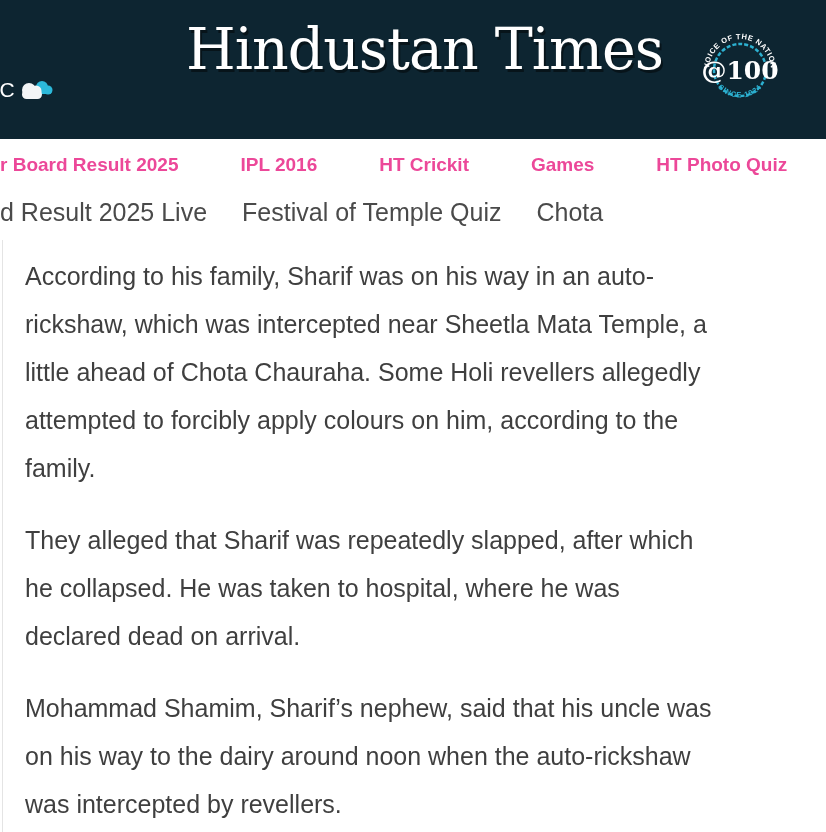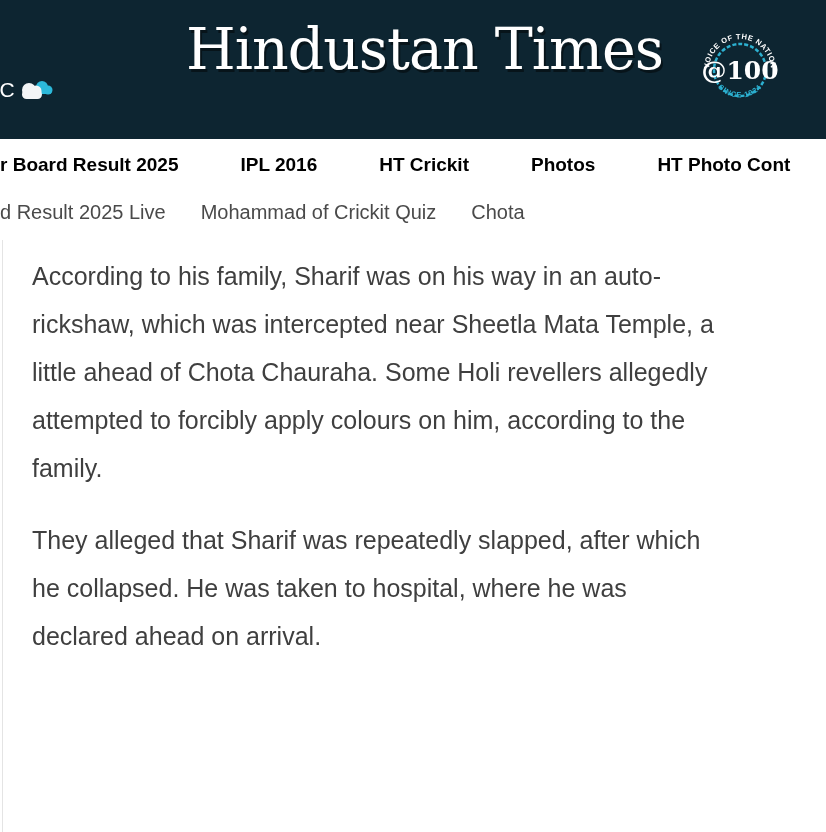--- a/index.html
+++ b/index.html
@@ -55,50 +55,50 @@
     display: flex;
     align-items: center;
     gap: 62px;
     white-space: nowrap;
     overflow: hidden;
     background: #ffffff;
   }
   .nav-primary a {
     font-size: 19px;
     font-weight: bold;
-    color: #000000;
+    color: #ec4899;
     text-decoration: none;
     flex: 0 0 auto;
   }
 
   
   .nav-secondary {
     height: 45px;
     display: flex;
     align-items: center;
     gap: 35px;
     white-space: nowrap;
     overflow: hidden;
     background: #ffffff;
   }
   .nav-secondary a {
-    font-size: 20px;
+    font-size: 25px;
     font-weight: 400;
     color: #4a4a4a;
     text-decoration: none;
     flex: 0 0 auto;
   }
 
   
   .article {
     position: relative;
     padding: 17px 10px 0 16px;
   }
   .article p {
-    margin: 0 0 24px 16px;
+    margin: 0 0 24px 9px;
     font-size: 25px;
     line-height: 48px;
     color: #3f3f3f;
     white-space: pre-line;
   }
   .left-rule {
     position: absolute;
     left: 2px;
     top: 240px;
     width: 1px;
@@ -145,36 +145,39 @@
       </text>
       <text x="38" y="47" text-anchor="middle" font-size="25" font-family="DejaVu Serif, serif" font-weight="bold" fill="#ffffff">@100</text>
     </svg>
 
   </header>
 
   <nav class="nav-primary">
     <a href="#">r Board Result 2025</a>
     <a href="#">IPL 2016</a>
     <a href="#">HT Crickit</a>
-    <a href="#">Photos</a>
-    <a href="#">HT Photo Cont</a>
+    <a href="#">Games</a>
+    <a href="#">HT Photo Quiz</a>
   </nav>
 
   <nav class="nav-secondary">
     <a href="#">d Result 2025 Live</a>
-    <a href="#">Mohammad of Crickit Quiz</a>
+    <a href="#">Festival of Temple Quiz</a>
     <a href="#">Chota</a>
   </nav>
 
   <main class="article">
     <p>According to his family, Sharif was on his way in an auto-
 rickshaw, which was intercepted near Sheetla Mata Temple, a
 little ahead of Chota Chauraha. Some Holi revellers allegedly
 attempted to forcibly apply colours on him, according to the
 family.</p>
     <p>They alleged that Sharif was repeatedly slapped, after which
 he collapsed. He was taken to hospital, where he was
-declared ahead on arrival.</p>
+declared dead on arrival.</p>
+    <p>Mohammad Shamim, Sharif’s nephew, said that his uncle was
+on his way to the dairy around noon when the auto-rickshaw
+was intercepted by revellers.</p>
   </main>
 
   <div class="left-rule"></div>
 
 </div>
 
 </body></html>

